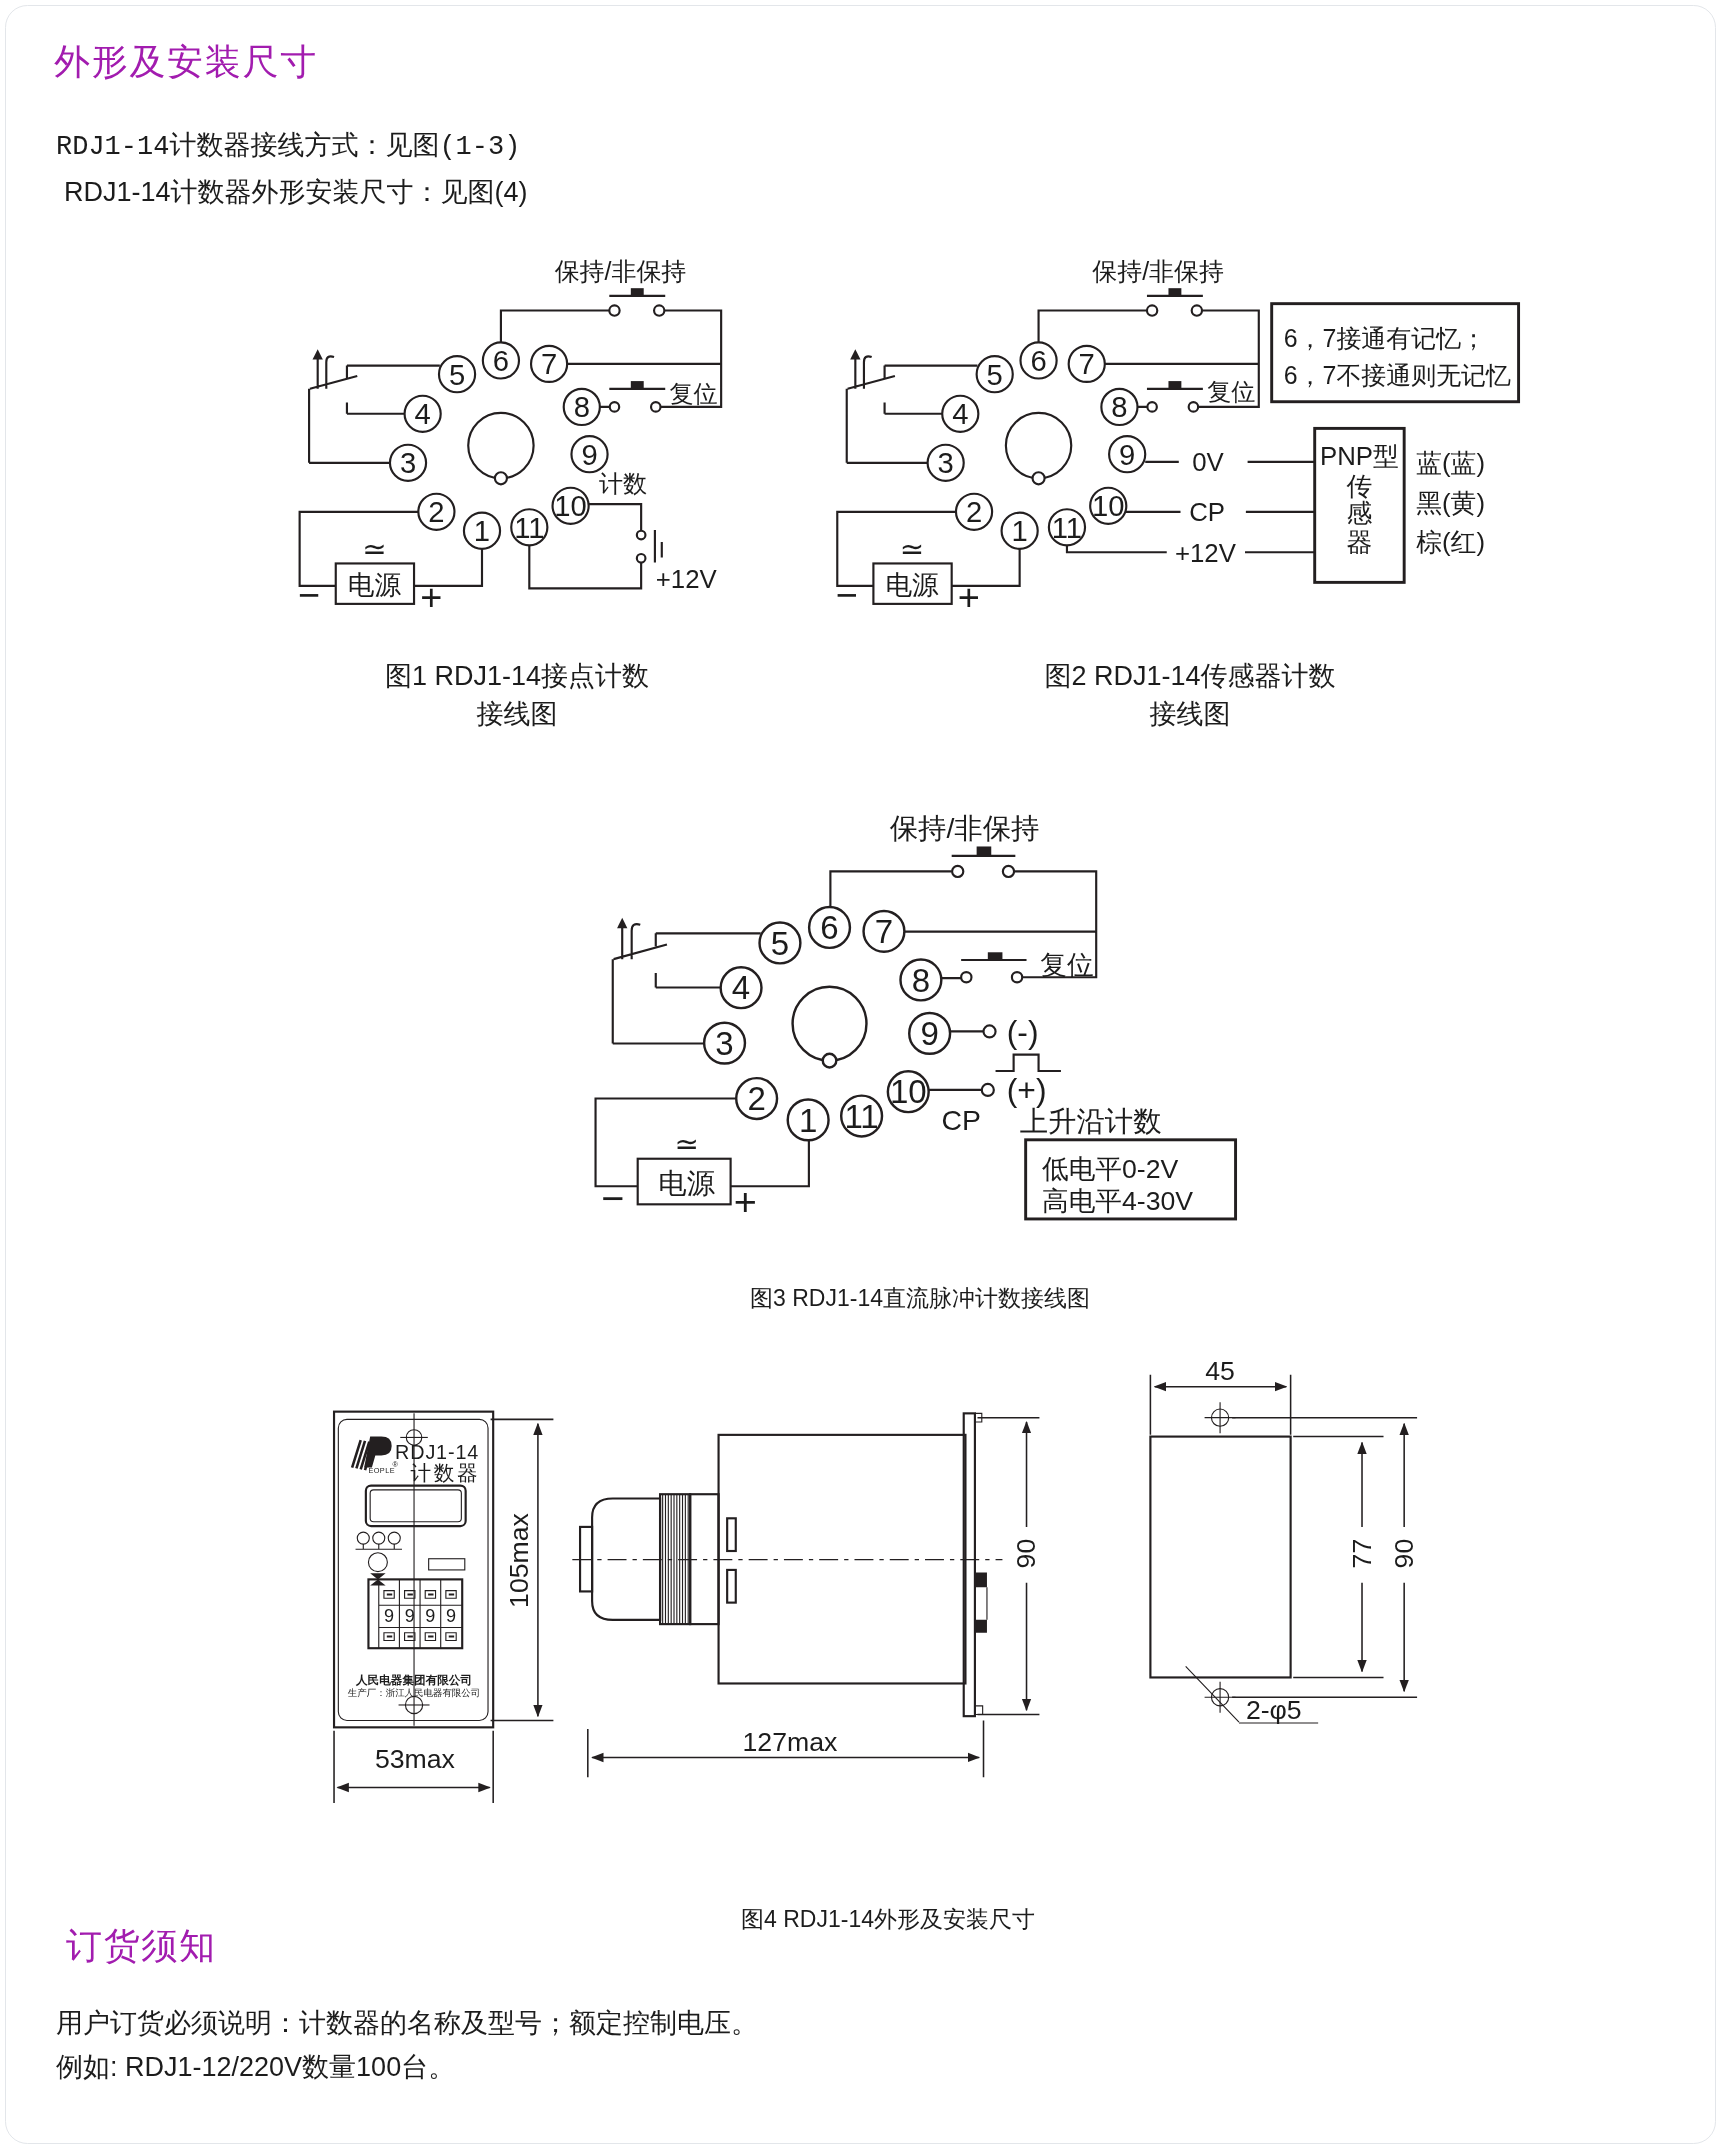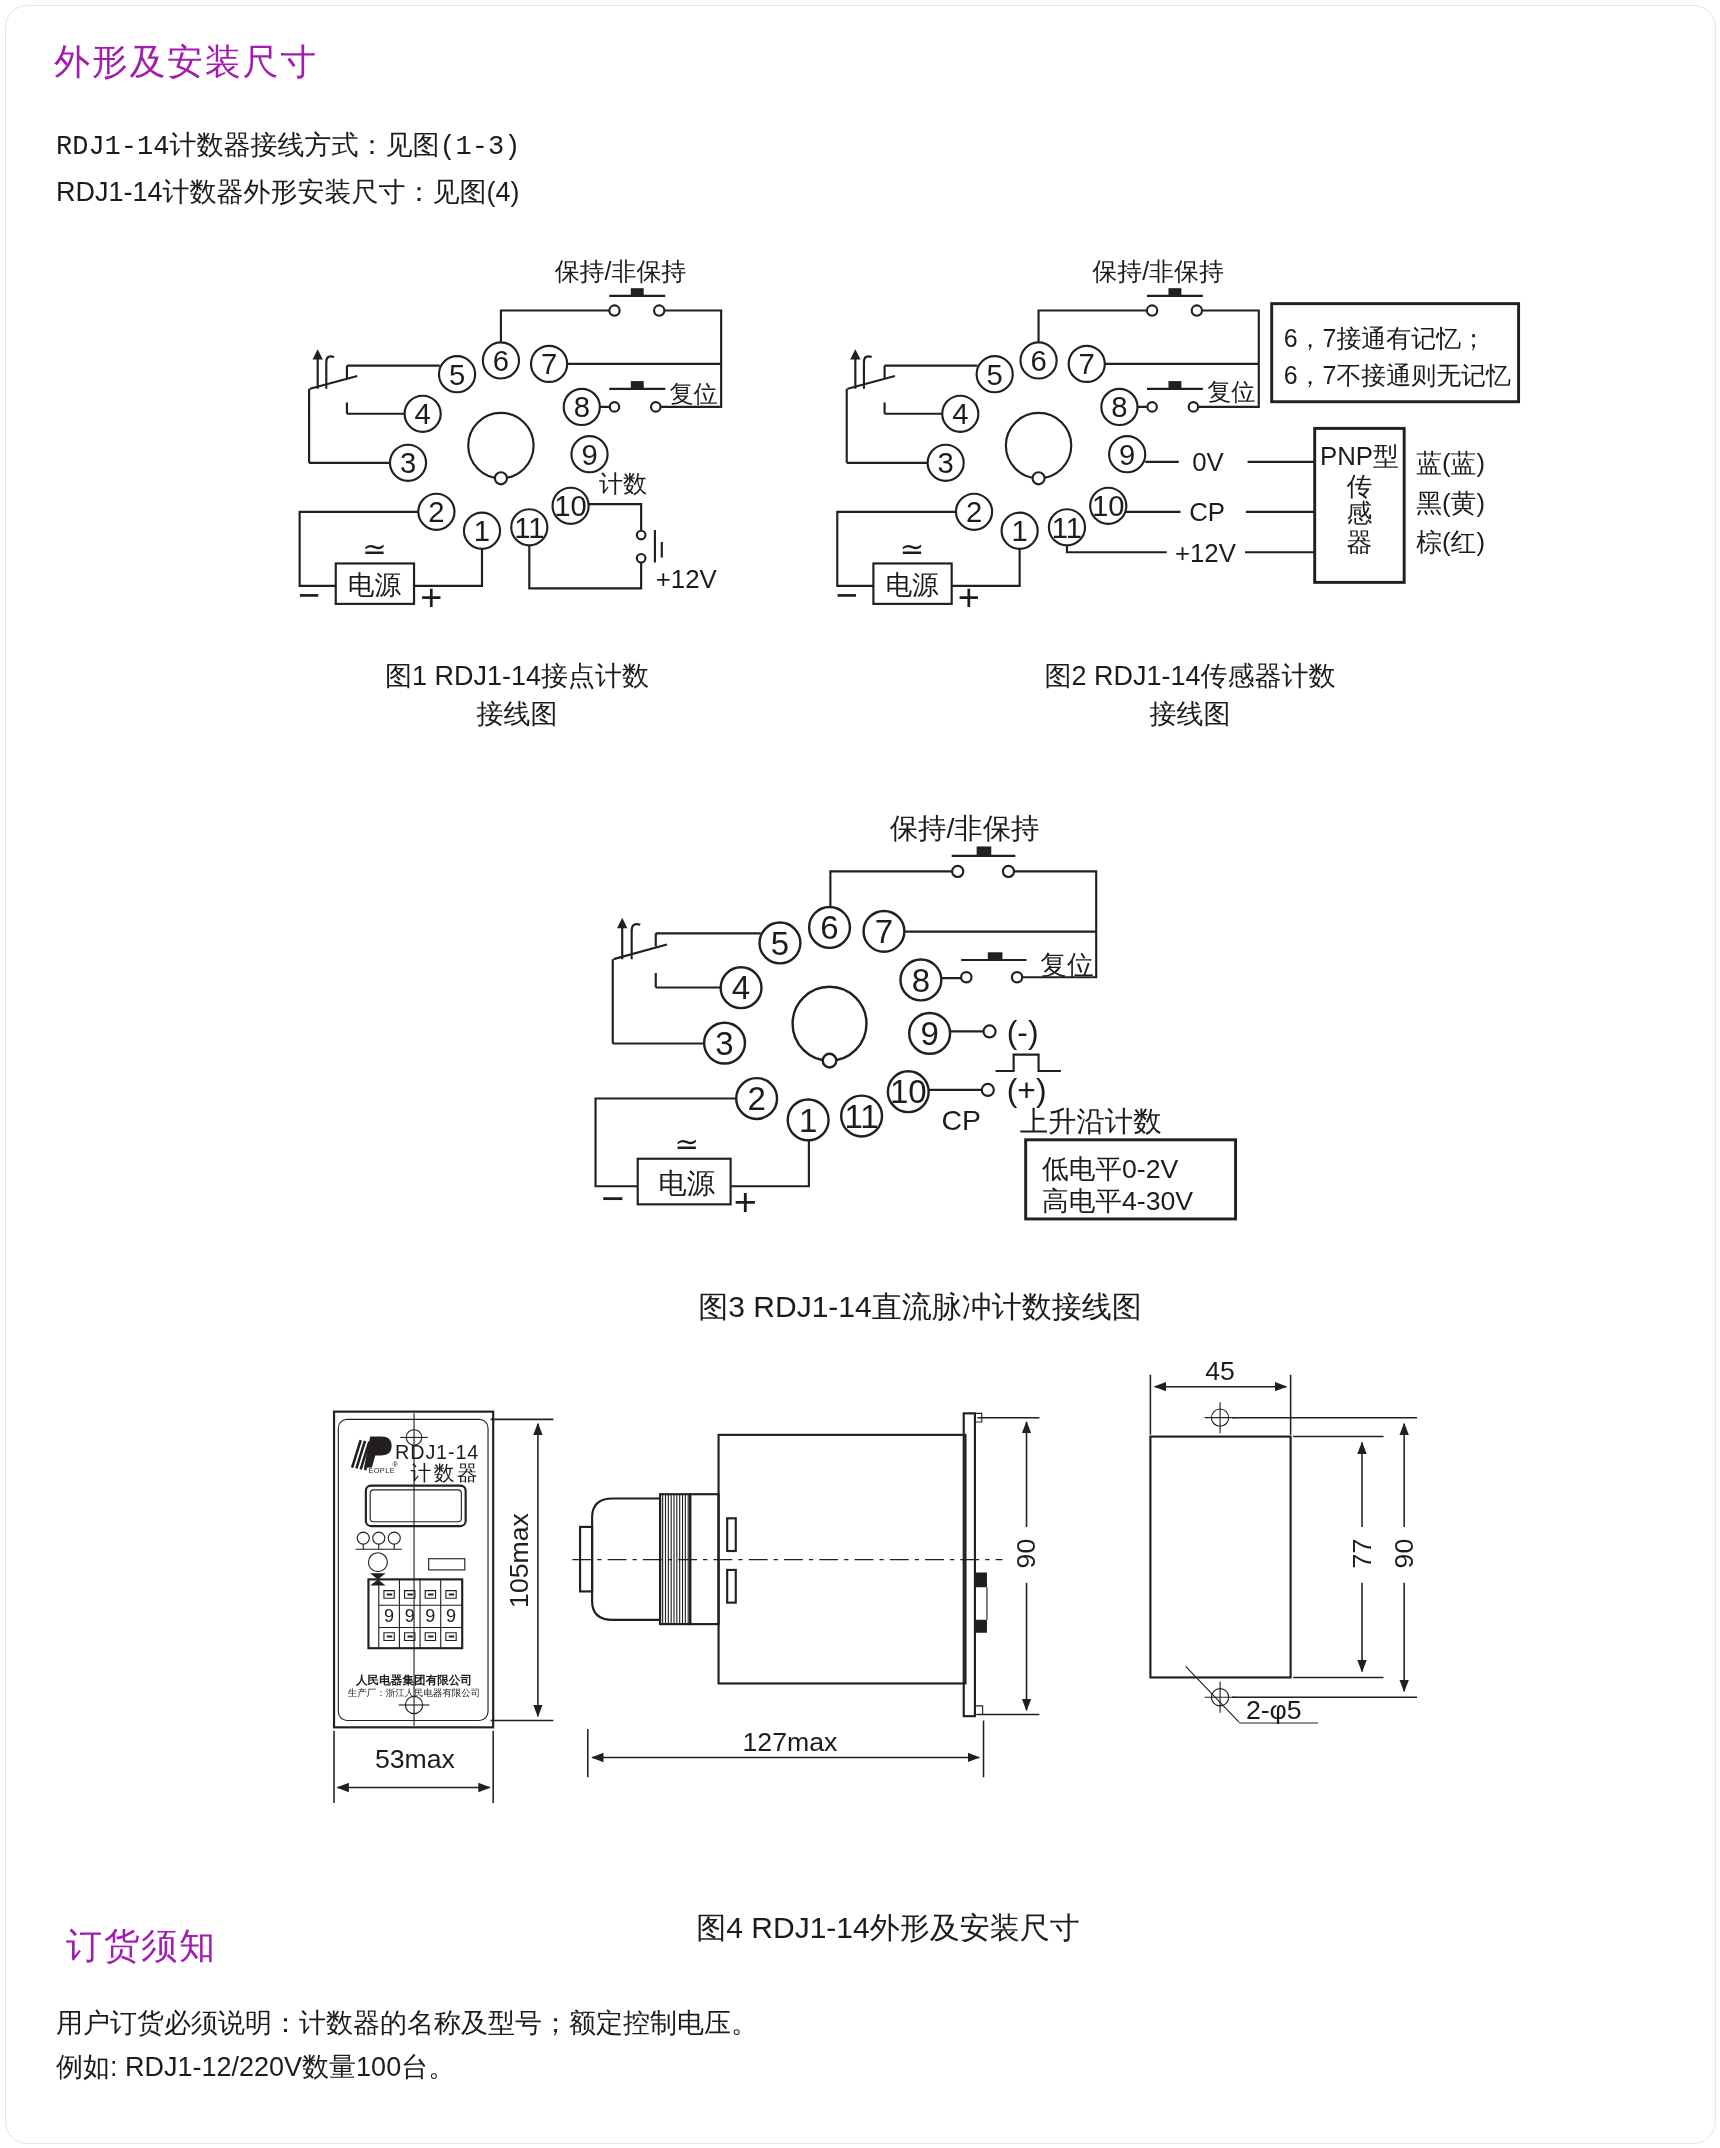--- a/index.html
+++ b/index.html
@@ -4,21 +4,21 @@
 <style>
   html,body{margin:0;padding:0;background:#ffffff;}
   body{width:1721px;height:2148px;position:relative;overflow:hidden;
        font-family:"Liberation Sans","DejaVu Sans",sans-serif;color:#1c1c1c;}
   .page-card{position:absolute;left:5.2px;top:5.2px;width:1709px;height:2137px;
              border:0.9px solid #e3e6ea;border-radius:22.4px;}
   .abs{position:absolute;}
   .h-blue{font-size:36px;font-weight:500;color:#a21caf;letter-spacing:1.7px;}
   .body-line{font-size:27px;color:#1c1c1c;}
   .caption{font-size:27px;color:#1c1c1c;text-align:center;line-height:38px;}
-  .caption-lg{font-size:30px;margin-top:9px;}
+  .caption-lg{font-size:23px;}
   #dsvg{position:absolute;left:0;top:0;width:1721px;height:2148px;}
   .ln{stroke:#231f20;stroke-width:2.5;fill:none;}
   .ln3{stroke:#231f20;stroke-width:3.4;fill:none;}
   .ln1{stroke:#231f20;stroke-width:1.3;fill:none;}
   .dsh{stroke:#231f20;stroke-width:1.5;fill:none;stroke-dasharray:22 7 5 7;}
   .fl{fill:#231f20;stroke:none;}
   .wc{fill:#ffffff;stroke:#231f20;stroke-width:2.5;}
   .dim{stroke:#231f20;stroke-width:1.8;fill:none;}
   text{font-family:"Liberation Sans","DejaVu Sans",sans-serif;fill:#1c1c1c;stroke:none;}
   .mid{text-anchor:middle;}
@@ -32,21 +32,21 @@
   .t8{font-size:8.5px;letter-spacing:0.5px;}
   .t21{font-size:21px;}
 </style>
 </head>
 <body>
 
 <div class="page-card"></div>
 
 <div class="abs h-blue" style="left:54px;top:38px;">外形及安装尺寸</div>
 <div class="abs body-line" style="left:56px;top:127px;font-family:Liberation Mono, monospace;">RDJ1-14计数器接线方式：见图(1-3)</div>
-<div class="abs body-line" style="left:56px;top:174px;">RDJ1-14计数器外形安装尺寸：见图(4)</div>
+<div class="abs body-line" style="left:64px;top:174px;">RDJ1-14计数器外形安装尺寸：见图(4)</div>
 
 <div class="abs caption" style="left:259px;top:657px;width:516px;">
   <div>图1 RDJ1-14接点计数</div>
   <div>接线图</div>
 </div>
 <div class="abs caption" style="left:932px;top:657px;width:516px;">
   <div>图2 RDJ1-14传感器计数</div>
   <div>接线图</div>
 </div>
 <div class="abs caption caption-lg" style="left:619px;top:1279px;width:602px;">图3 RDJ1-14直流脉冲计数接线图</div>

